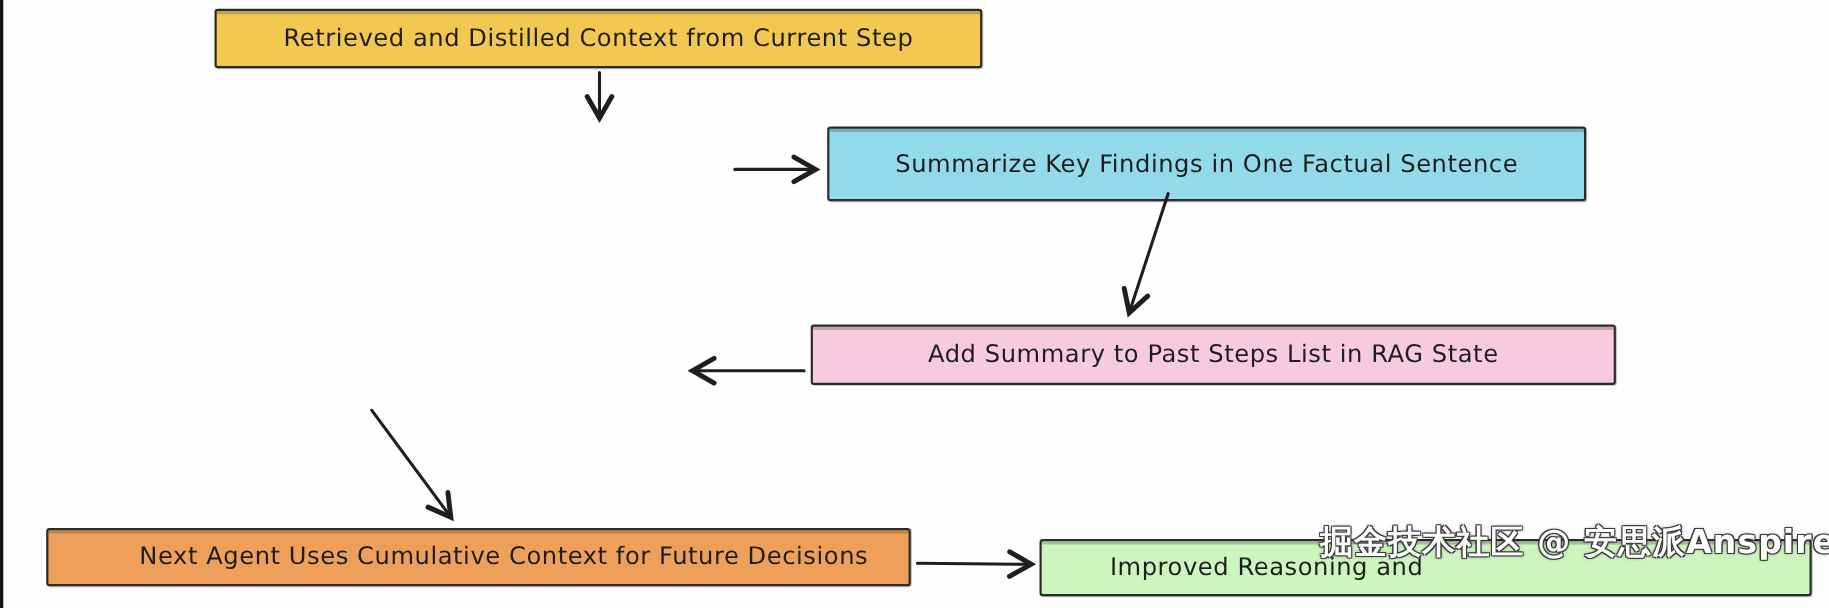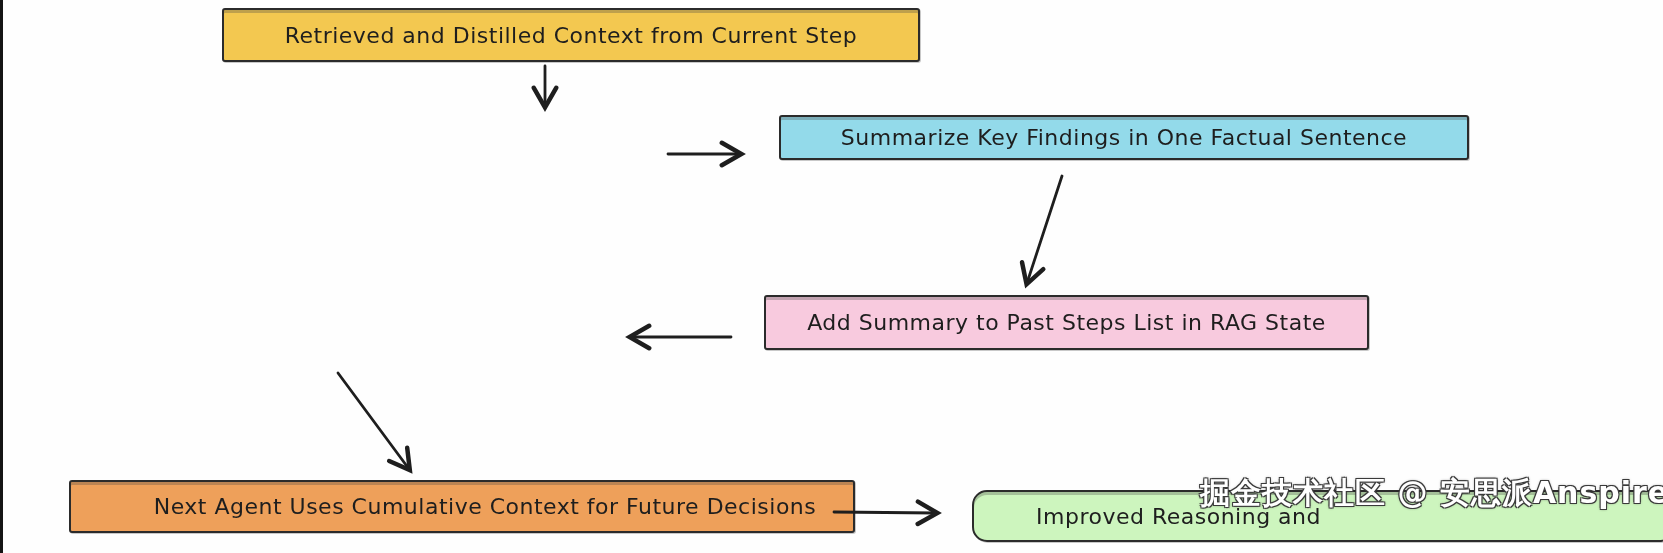--- a/index.html
+++ b/index.html
@@ -19,21 +19,20 @@
   }
   .node {
     position: absolute;
     box-sizing: border-box;
     border: 2px solid #2b2b2b;
     border-radius: 3px;
     display: flex;
     align-items: center;
     justify-content: center;
     box-shadow: inset 0 3px 0 rgba(70,70,70,0.30), 1px 1px 0 rgba(40,40,40,0.25);
-    margin-left: 27px;
   }
   .node span {
     font-size: 22px;
     color: #1e1e1e;
     letter-spacing: 0.5px;
     white-space: nowrap;
   }
   .node.left-text { justify-content: flex-start; padding-left: 62px; }
   #arrow-layer {
     position: absolute;
@@ -61,34 +60,34 @@
 
 <div id="canvas">
 
   <div id="left-edge"></div>
 
   <div class="node" style="left: 195px; top: 8px; width: 698px; height: 54px; background: rgb(243, 200, 80);">
     <span>Retrieved and Distilled Context from Current Step</span>
   </div>
 
 
-  <div class="node" style="left: 752px; top: 115px; width: 690px; height: 45px; background: rgb(147, 218, 234);">
+  <div class="node" style="left: 752px; top: 115px; width: 690px; height: 68px; background: rgb(147, 218, 234);">
     <span>Summarize Key Findings in One Factual Sentence</span>
   </div>
 
-  <div class="node" style="left: 737px; top: 295px; width: 605px; height: 55px; background: rgb(248, 202, 222);">
+  <div class="node" style="left: 737px; top: 295px; width: 732px; height: 55px; background: rgb(248, 202, 222);">
     <span>Add Summary to Past Steps List in RAG State</span>
   </div>
 
 
   <div class="node" style="left: 42px; top: 480px; width: 786px; height: 53px; background: rgb(238, 160, 90); padding-left: 46px;">
     <span>Next Agent Uses Cumulative Context for Future Decisions</span>
   </div>
 
-  <div class="node left-text" style="left: 945px; top: 490px; width: 702px; height: 52px; background: rgb(205, 245, 190); border-radius: 15px;">
+  <div class="node left-text" style="left: 945px; top: 490px; width: 702px; height: 52px; background: rgb(205, 245, 190);">
     <span>Improved Reasoning and</span>
   </div>
 
   <svg id="arrow-layer" viewBox="0 0 1663 553" xmlns="http://www.w3.org/2000/svg">
     <defs>
       <marker id="ah" orient="auto" markerWidth="10" markerHeight="10" refX="7.5" refY="5" markerUnits="strokeWidth">
         <path d="M1,1 L8,5 L1,9" fill="none" stroke="#1e1e1e" stroke-width="1.6" stroke-linecap="round"></path>
       </marker>
     </defs>
     <path d="M545,66 L545,106" fill="none" stroke="#1e1e1e" stroke-width="2.8" stroke-linecap="round" marker-end="url(#ah)"></path>

